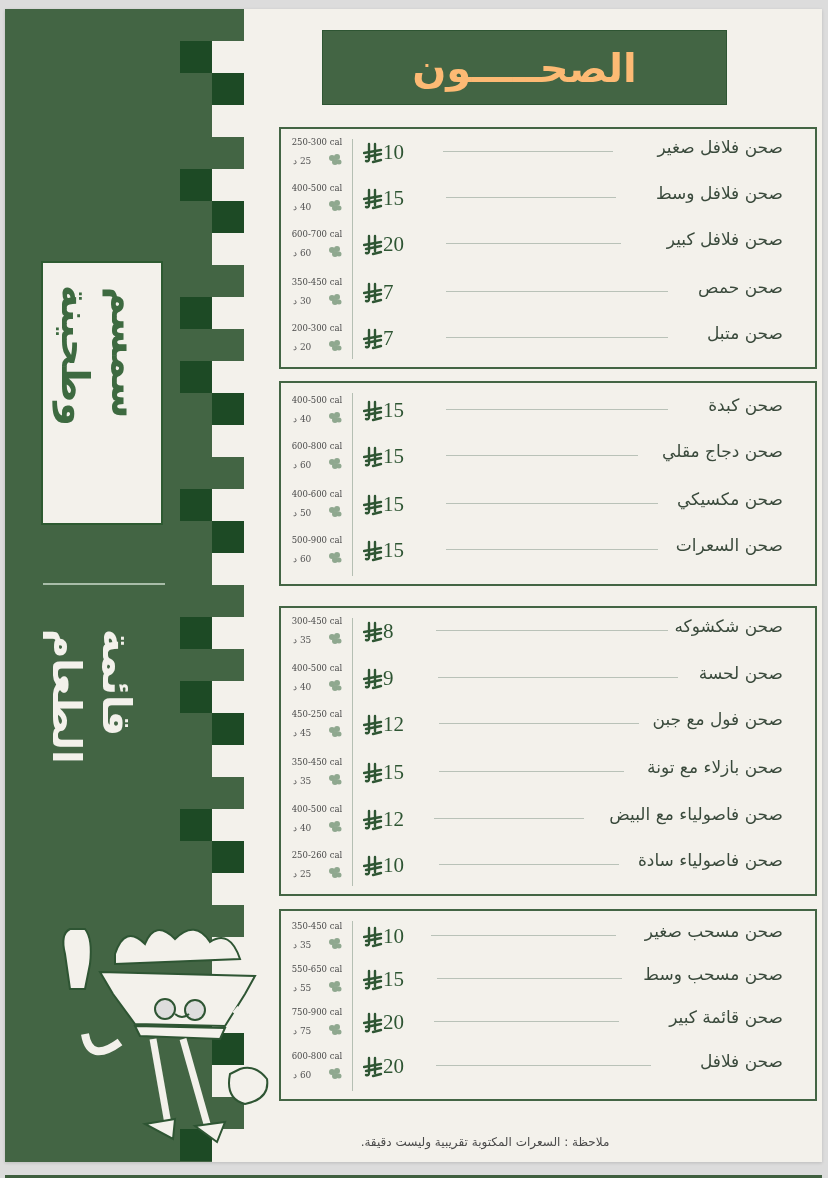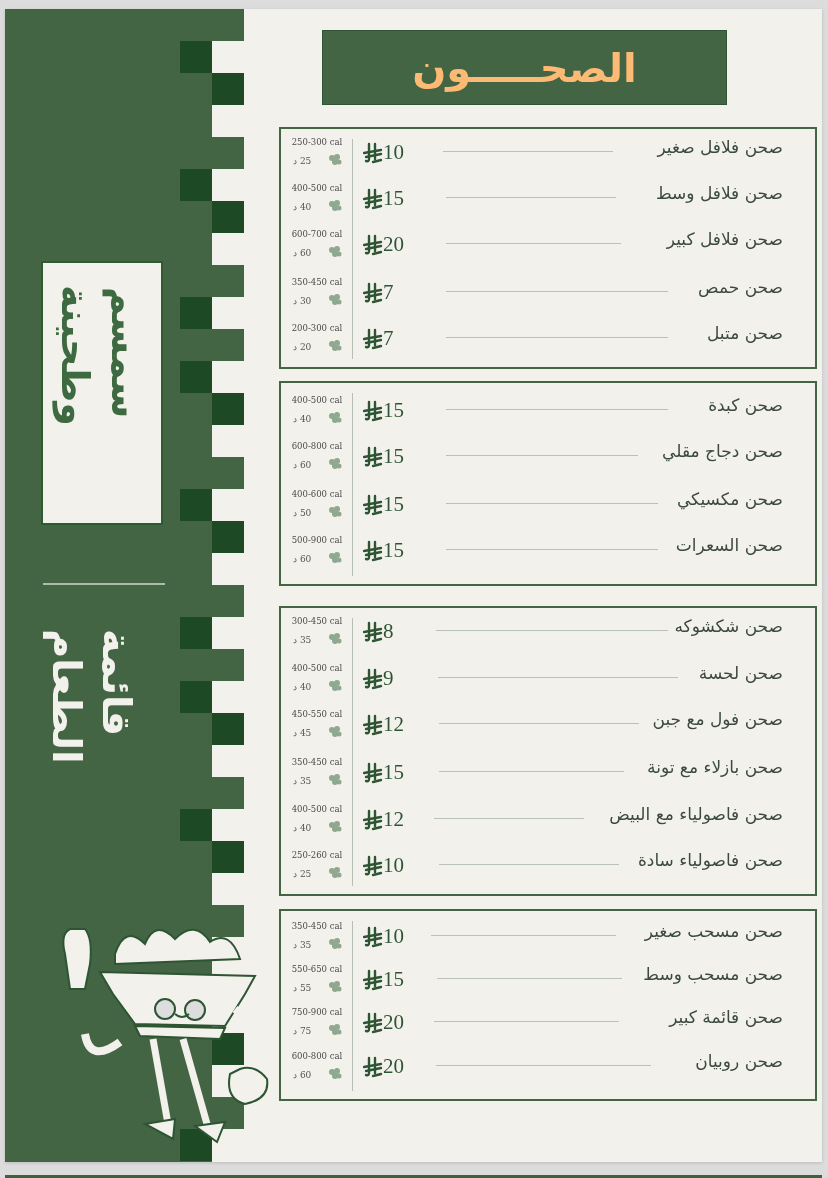--- a/index.html
+++ b/index.html
@@ -414,21 +414,21 @@
               <path d="M3 15 L18 12"></path>
               <path d="M10 20 L18 18"></path>
             </g>
           </svg>
           <span class="price-num">9</span>
         </span>
       <div class="dots" style="left:157px;width:240px"></div>
       <span class="name">صحن لحسة</span>
     </div>
     <div class="row" style="top:101px">
-      <span class="cal">450-550 cal</span>
+      <span class="cal">450-250 cal</span>
       <span class="mins">45 د</span>
       <svg class="leaf" viewBox="0 0 16 14">
           <g fill="#8fa88f">
             <circle cx="5" cy="5" r="3"></circle>
             <circle cx="10" cy="4" r="3"></circle>
             <circle cx="8" cy="9" r="3"></circle>
             <circle cx="12" cy="9" r="2.5"></circle>
           </g>
         </svg>
       <span class="price">
@@ -623,18 +623,19 @@
               <path d="M6 2 L6 17 Q6 20 3 19"></path>
               <path d="M12 2 L12 17"></path>
               <path d="M1 11 L18 8"></path>
               <path d="M3 15 L18 12"></path>
               <path d="M10 20 L18 18"></path>
             </g>
           </svg>
           <span class="price-num">20</span>
         </span>
       <div class="dots" style="left:155px;width:215px"></div>
-      <span class="name">صحن روبيان</span>
+      <span class="name">صحن فلافل</span>
     </div>
   </div>
 
+  <div class="note">ملاحظة : السعرات المكتوبة تقريبية وليست دقيقة.</div>
 </div>
 <div class="bottom-strip"></div>
 
 </body></html>

